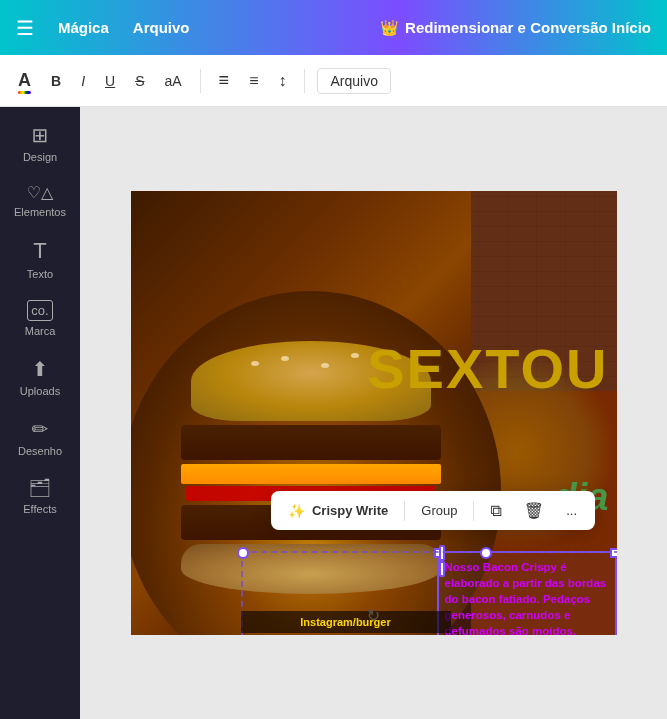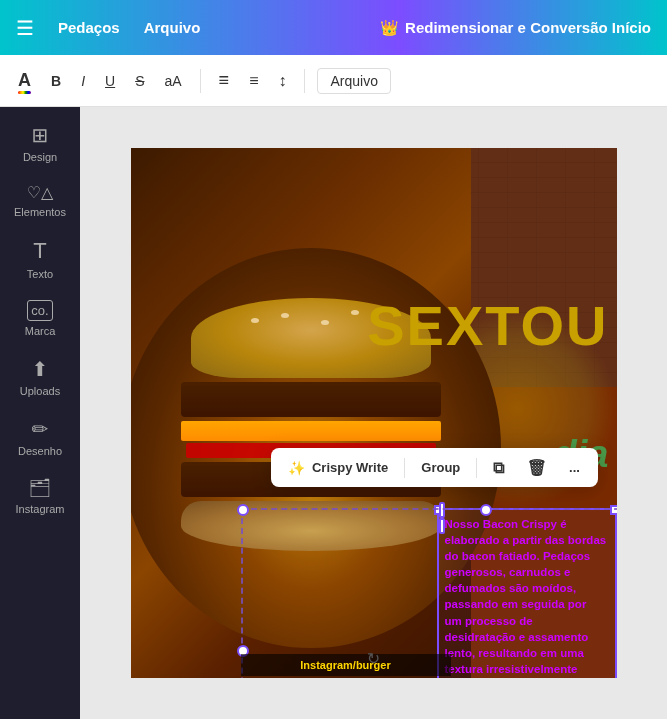--- a/index.html
+++ b/index.html
@@ -144,21 +144,21 @@
       position: relative;
       overflow: hidden;
       display: flex;
       align-items: center;
       justify-content: center;
     }
 
     
     .canvas {
       width: 486px;
-      height: 530px;
+      height: 444px;
       position: relative;
       background: #7a2a00;
       overflow: hidden;
     }
 
     
     .canvas-bg {
       position: absolute;
       left: 0;
       top: 0;
@@ -350,21 +350,21 @@
       font-size: 13px;
       font-weight: 600;
       color: #333;
       cursor: pointer;
       padding: 2px 6px;
       border-radius: 4px;
     }
     .ft-divider { width: 1px; height: 20px; background: #e0e0e0; }
     .ft-btn {
       font-size: 13px;
-      font-weight: 700;
+      font-weight: 400;
       color: #333;
       cursor: pointer;
       padding: 2px 6px;
       border-radius: 4px;
       display: flex;
       align-items: center;
       gap: 4px;
     }
 
     
@@ -418,21 +418,21 @@
       background: radial-gradient(ellipse, #c8a000 0%, #8b6914 50%, transparent 70%);
       opacity: 0.4;
       border-radius: 50%;
     }
   </style>
 </head>
 <body>
 
 <div class="top-nav">
   <span class="nav-hamburger">☰</span>
-  <span class="nav-link">Pedaços</span>
+  <span class="nav-link">Mágica</span>
   <span class="nav-link">Arquivo</span>
   <span class="nav-magic">
     <span>👑</span>
     <span>Redimensionar e Conversão Início</span>
   </span>
 </div>
 
 <div class="toolbar">
   <button class="toolbar-btn">
     <span class="toolbar-text-a">A</span>
@@ -472,21 +472,21 @@
     <div class="sidebar-item">
       <span class="icon-wrap" style="font-size:20px;">⬆</span>
       <span>Uploads</span>
     </div>
     <div class="sidebar-item">
       <span class="icon-wrap">✏</span>
       <span>Desenho</span>
     </div>
     <div class="sidebar-item">
       <span class="icon-wrap" style="font-size:18px;">🗂</span>
-      <span>Instagram</span>
+      <span>Effects</span>
     </div>
   </div>
 
   <div class="canvas-area">
     <div class="canvas">
 
       <div class="brick-bg"></div>
       <div class="canvas-bg"></div>
       <div class="yellow-blob"></div>
 

